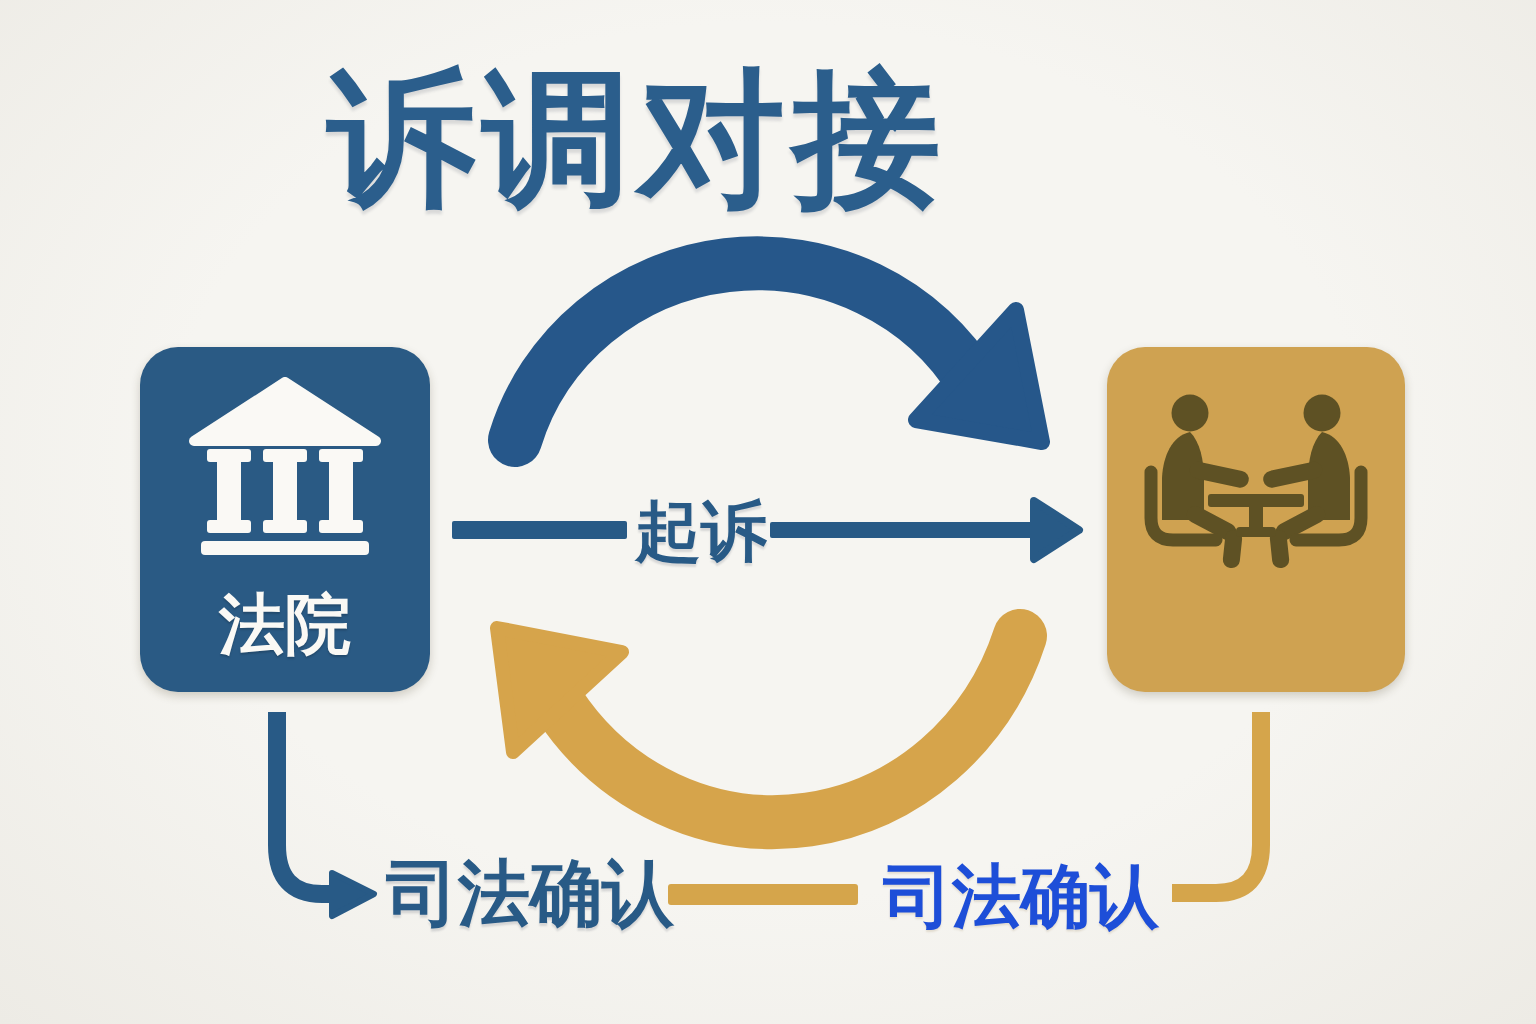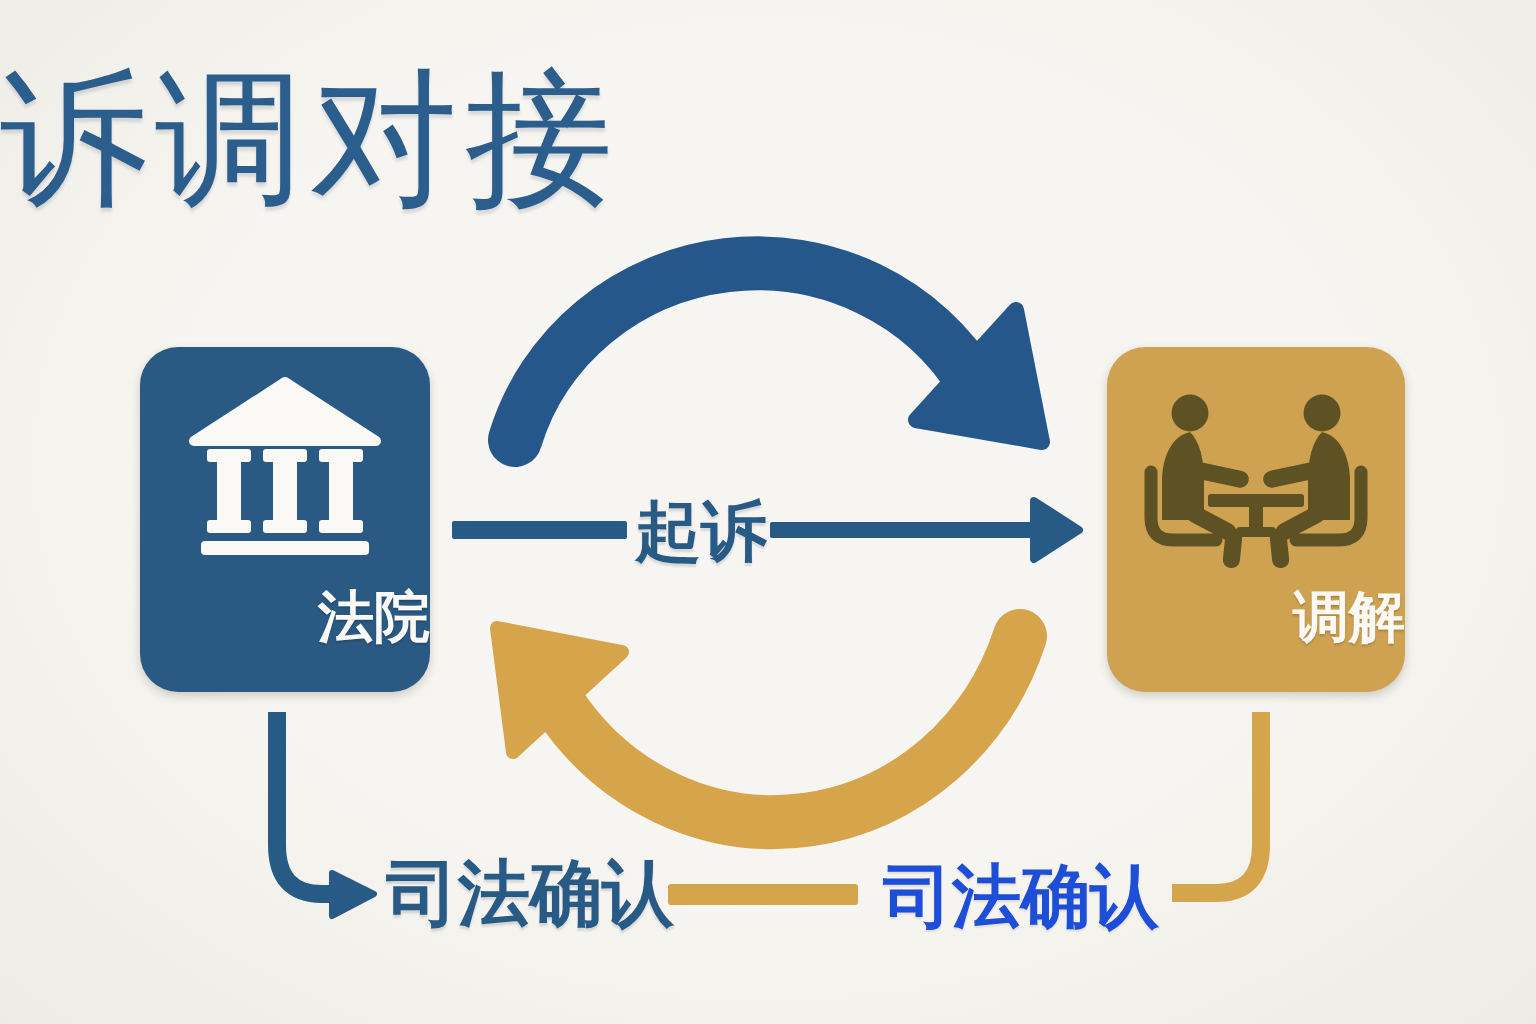--- a/index.html
+++ b/index.html
@@ -12,23 +12,23 @@
     overflow: hidden;
     position: relative;
     background: radial-gradient(ellipse at 50% 45%, #f6f5f1 55%, #edebe5 100%);
     font-family: "Liberation Sans", "DejaVu Sans", sans-serif;
   }
   .abs { position: absolute; }
 
   
   #title {
     left: 0; top: 58px; width: 1275px;
-    text-align: left;
+    text-align: center;
     font-size: 148px;
-    font-weight: 400;
+    font-weight: 700;
     letter-spacing: 7px;
     color: #2b5e8c;
     text-shadow: 0 4px 3px rgba(40,50,70,0.14);
     line-height: 1.1;
     white-space: nowrap;
   }
 
   
   .node-card {
     border-radius: 38px;
@@ -38,22 +38,22 @@
     left: 140px; top: 347px; width: 290px; height: 345px;
     background: #2a5a84;
   }
   #mediation-card {
     left: 1107px; top: 347px; width: 298px; height: 345px;
     background: #cfa251;
   }
   .node-label {
     left: 0; width: 100%;
     top: 233px;
-    text-align: right;
-    font-size: 56px;
+    text-align: center;
+    font-size: 66px;
     font-weight: 700;
     color: #faf9f5;
     text-shadow: 0 2px 2px rgba(0,0,0,0.18);
     white-space: nowrap;
   }
   .node-icon { display: block; }
   #court-icon { position: absolute; left: 45px; top: 30px; }
   #mediation-icon { position: absolute; left: 29px; top: 33px; }
 
   
@@ -168,20 +168,19 @@
     </defs>
     <g fill="#5e5124">
       <use href="#person-seated"></use>
       <use href="#person-seated" transform="translate(240 0) scale(-1 1)"></use>
 
       <rect x="72" y="114" width="96" height="13" rx="3"></rect>
       <rect x="113" y="127" width="14" height="22"></rect>
       <rect x="100" y="147" width="40" height="10" rx="4"></rect>
     </g>
   </svg>
-  <div class="abs node-label">调解</div>
 </div>
 
 <div id="sue-label" class="abs edge-label">起诉</div>
 
 <div id="mediation-agreement-label" class="abs edge-label">司法确认</div>
 
 <div id="judicial-confirmation-label" class="abs edge-label">司法确认</div>
 
 </body></html>

